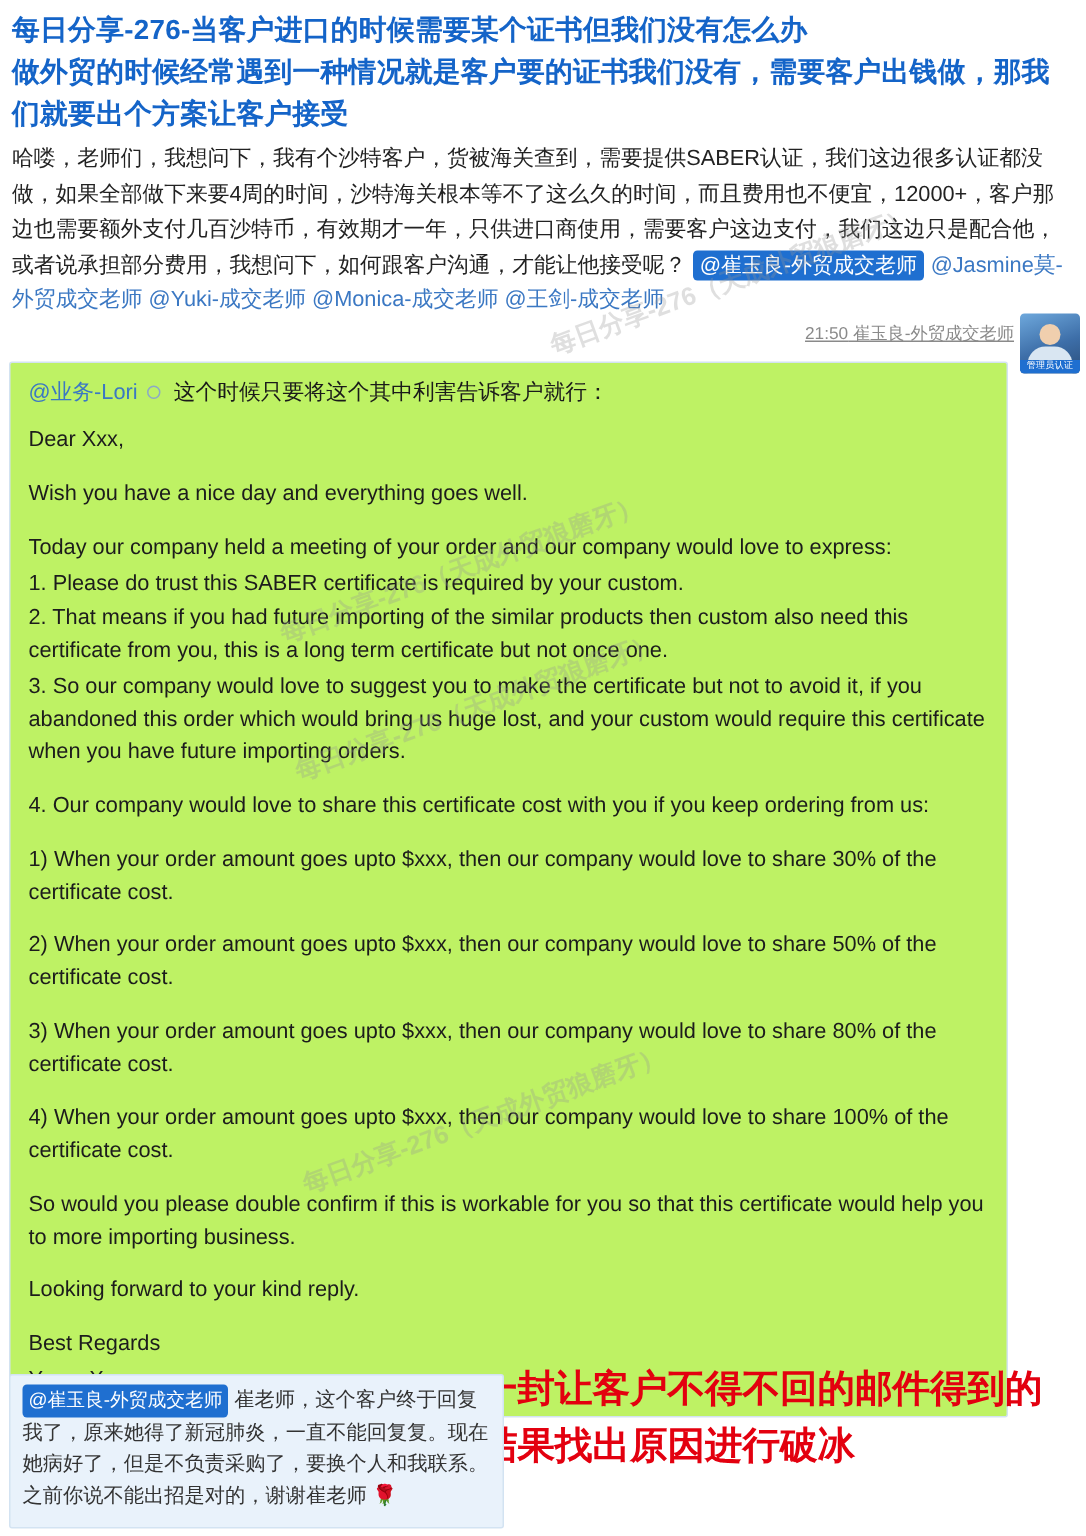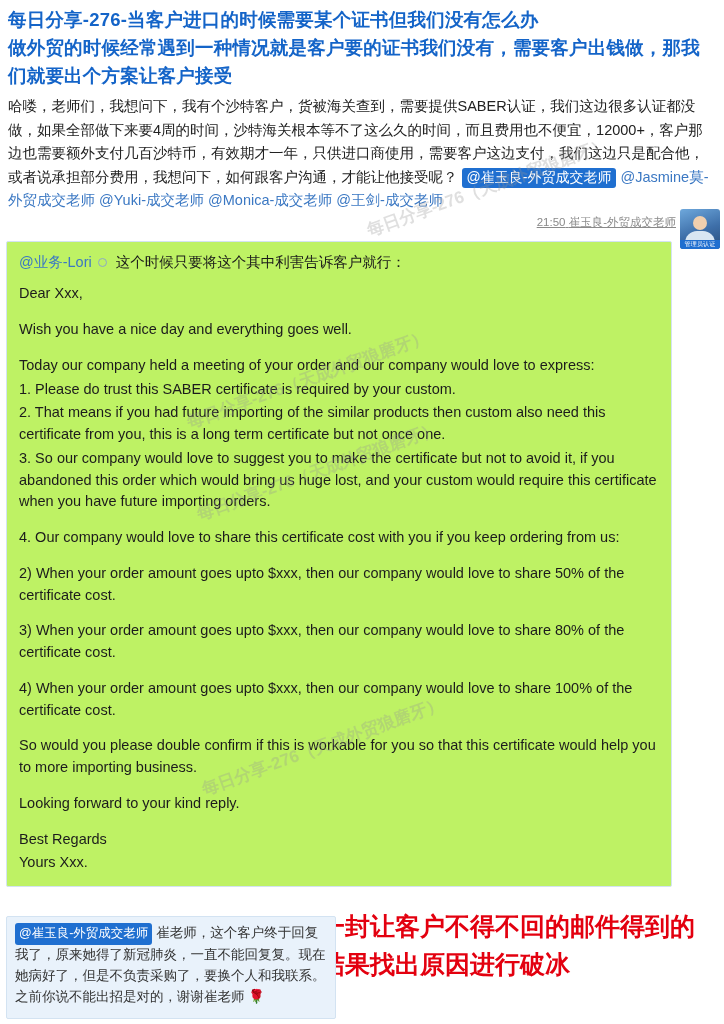--- a/index.html
+++ b/index.html
@@ -257,20 +257,21 @@
       <span>这个时候只要将这个其中利害告诉客户就行：</span>
     </div>
     <div class="letter">
       <p>Dear Xxx,</p>
       <p>Wish you have a nice day and everything goes well.</p>
       <p class="nogap">Today our company held a meeting of your order and our company would love to express:</p>
       <p class="nogap">1. Please do trust this SABER certificate is required by your custom.</p>
       <p class="nogap">2. That means if you had future importing of the similar products then custom also need this certificate from you, this is a long term certificate but not once one.</p>
       <p>3. So our company would love to suggest you to make the certificate but not to avoid it, if you abandoned this order which would bring us huge lost, and your custom would require this certificate when you have future importing orders.</p>
       <p>4. Our company would love to share this certificate cost with you if you keep ordering from us:</p>
+      <p>1) When your order amount goes upto $xxx, then our company would love to share 30% of the certificate cost.</p>
       <p>2) When your order amount goes upto $xxx, then our company would love to share 50% of the certificate cost.</p>
       <p>3) When your order amount goes upto $xxx, then our company would love to share 80% of the certificate cost.</p>
       <p>4) When your order amount goes upto $xxx, then our company would love to share 100% of the certificate cost.</p>
       <p>So would you please double confirm if this is workable for you so that this certificate would help you to more importing business.</p>
       <p>Looking forward to your kind reply.</p>
       <p class="nogap">Best Regards</p>
       <p class="tight">Yours Xxx.</p>
     </div>
   </div>
 

